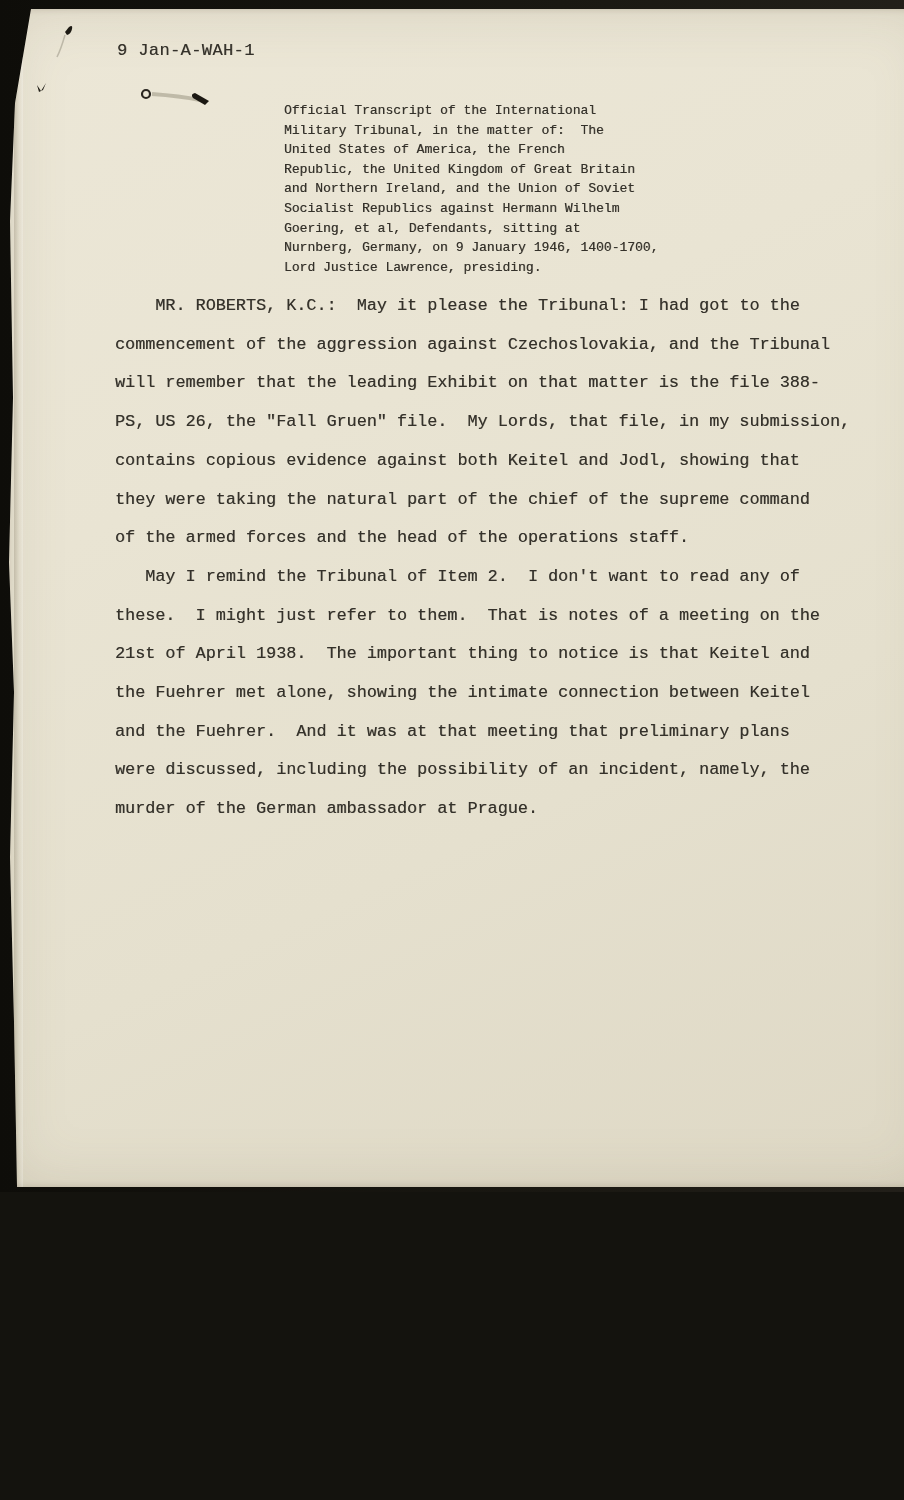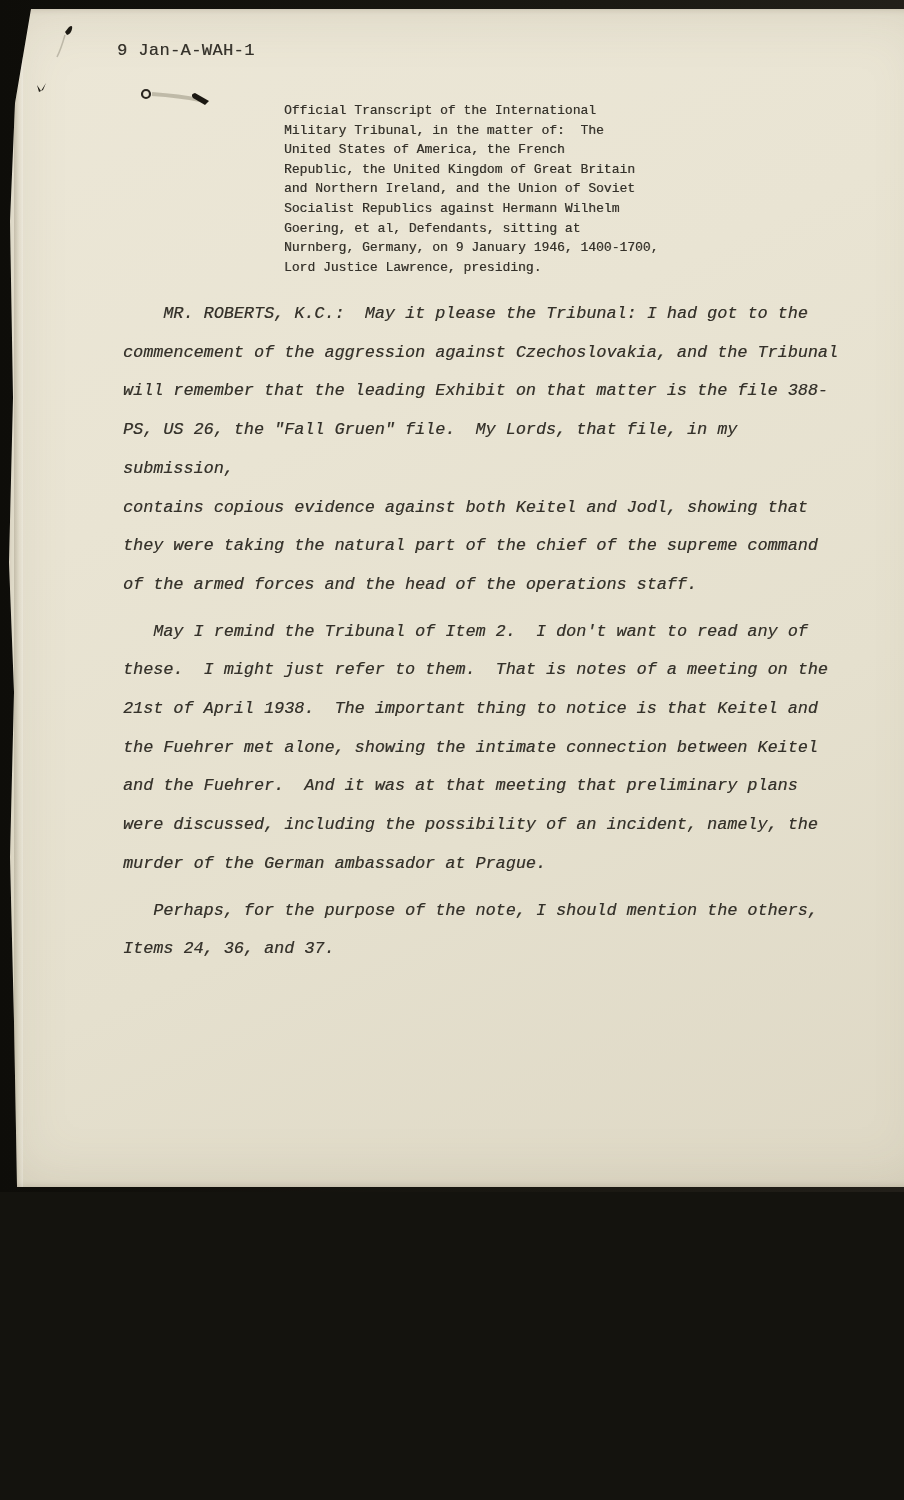--- a/index.html
+++ b/index.html
@@ -69,22 +69,21 @@
   }
   .bodytext {
     position: absolute;
     left: 108px;
     top: 278px;
     width: 745px;
     font-size: 16.8px;
     line-height: 38.7px;
   }
   .bodytext p {
-    margin: 8px;
-    font-style: italic;
+    margin: 0;
   }
   .page-number {
     position: absolute;
     left: 404px;
     top: 1460px;
     font-size: 18px;
     letter-spacing: 1px;
   }
 </style>
 </head>
@@ -125,20 +124,18 @@
 contains copious evidence against both Keitel and Jodl, showing that
 they were taking the natural part of the chief of the supreme command
 of the armed forces and the head of the operations staff.</p>
       <p class="typed">   May I remind the Tribunal of Item 2.  I don't want to read any of
 these.  I might just refer to them.  That is notes of a meeting on the
 21st of April 1938.  The important thing to notice is that Keitel and
 the Fuehrer met alone, showing the intimate connection between Keitel
 and the Fuehrer.  And it was at that meeting that preliminary plans
 were discussed, including the possibility of an incident, namely, the
 murder of the German ambassador at Prague.</p>
-      <p class="typed">   Perhaps, for the purpose of the note, I should mention the others,
-Items 24, 36, and 37.</p>
     </div>
 
     <div class="typed page-number">2399</div>
 
   </div>
 </div>
 
 </body></html>

